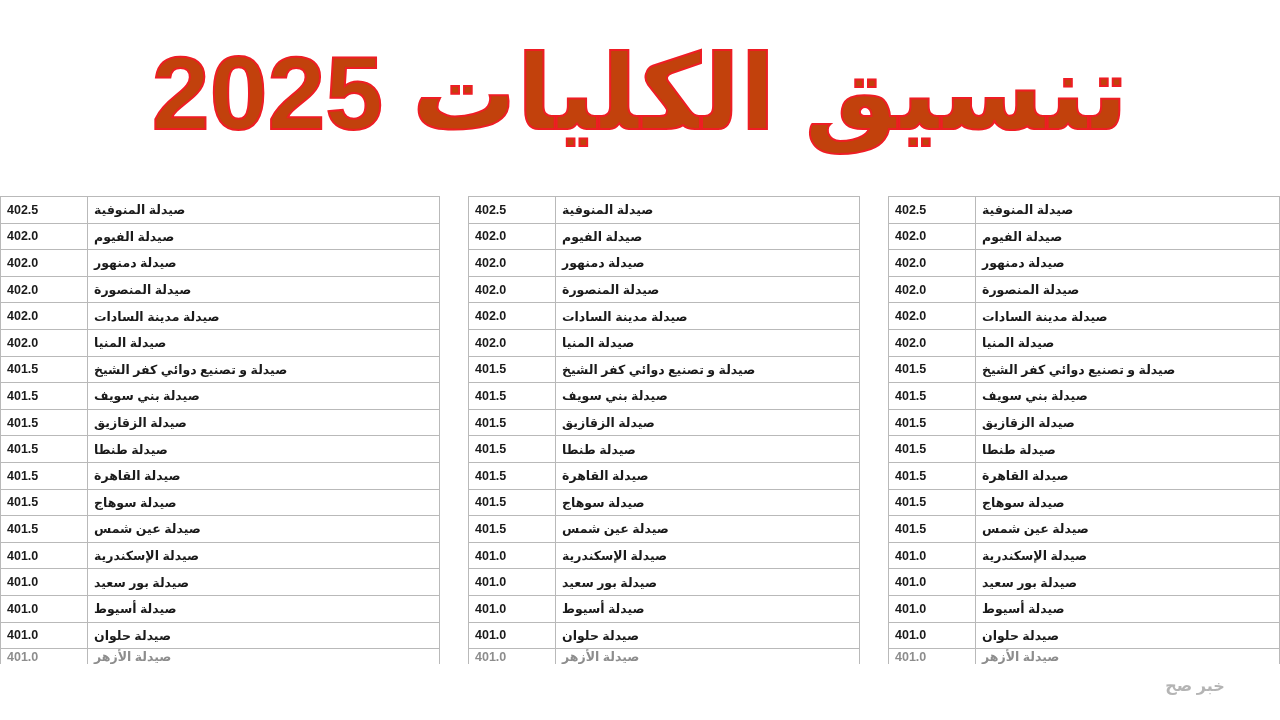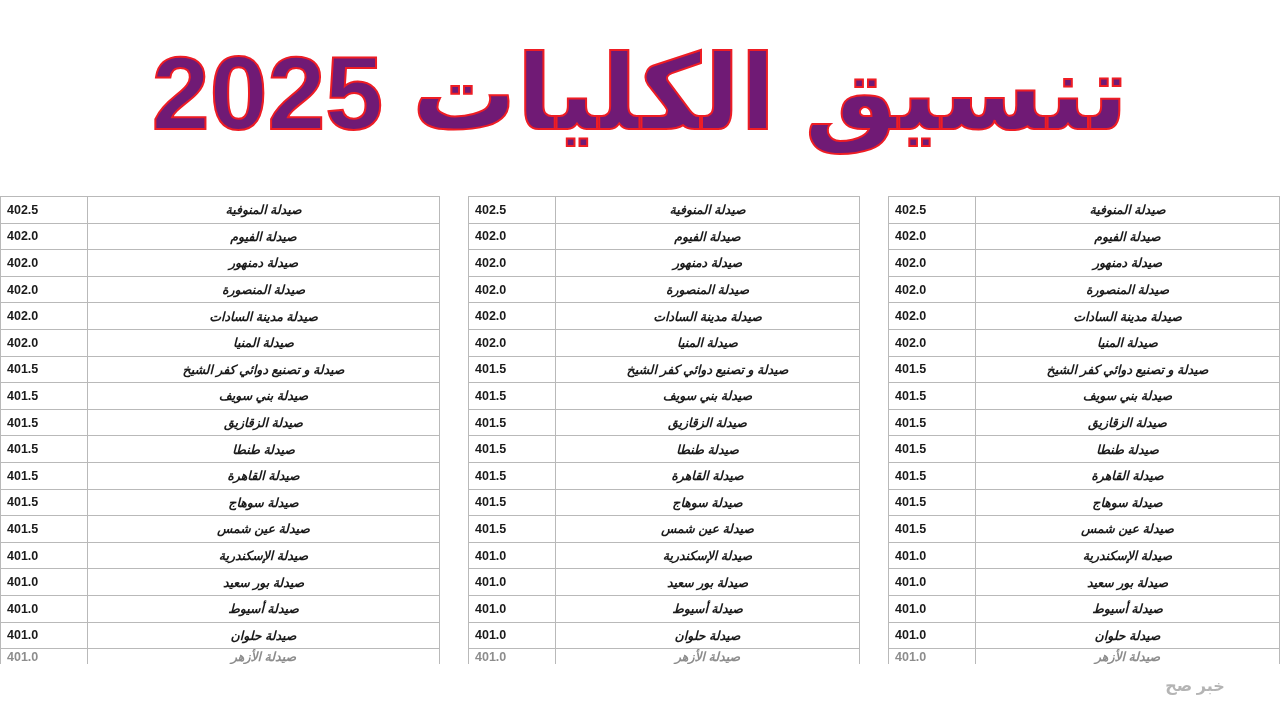--- a/index.html
+++ b/index.html
@@ -20,21 +20,21 @@
     position: absolute;
     top: 38px;
     right: 0;
     left: 0;
     height: 150px;
     text-align: center;
     pointer-events: none;
   }
   .title {
     display: inline-block;
-    color: #701a75;
+    color: #c2410c;
     font-weight: bold;
     font-size: 104px;
     line-height: 110px;
     letter-spacing: -1px;
     white-space: nowrap;
     direction: rtl;
     text-shadow: 0 0 1px #ee1d24;
     -webkit-text-stroke: 2px #ee1d24;
   }
 
@@ -72,22 +72,21 @@
     border: 1px solid #b9b9b9;
     height: 25.6px;
     padding: 0 6px;
     font-size: 12.5px;
     color: #1a1a1a;
     font-weight: bold;
     white-space: nowrap;
     overflow: hidden;
   }
   td.name {
-    text-align: center;
-    font-style: italic;
+    text-align: left;
   }
   td.score {
     width: 74px;
     text-align: left;
     font-family: "Liberation Sans", sans-serif;
     font-weight: bold;
     direction: ltr;
   }
   
   tr.cut td {

